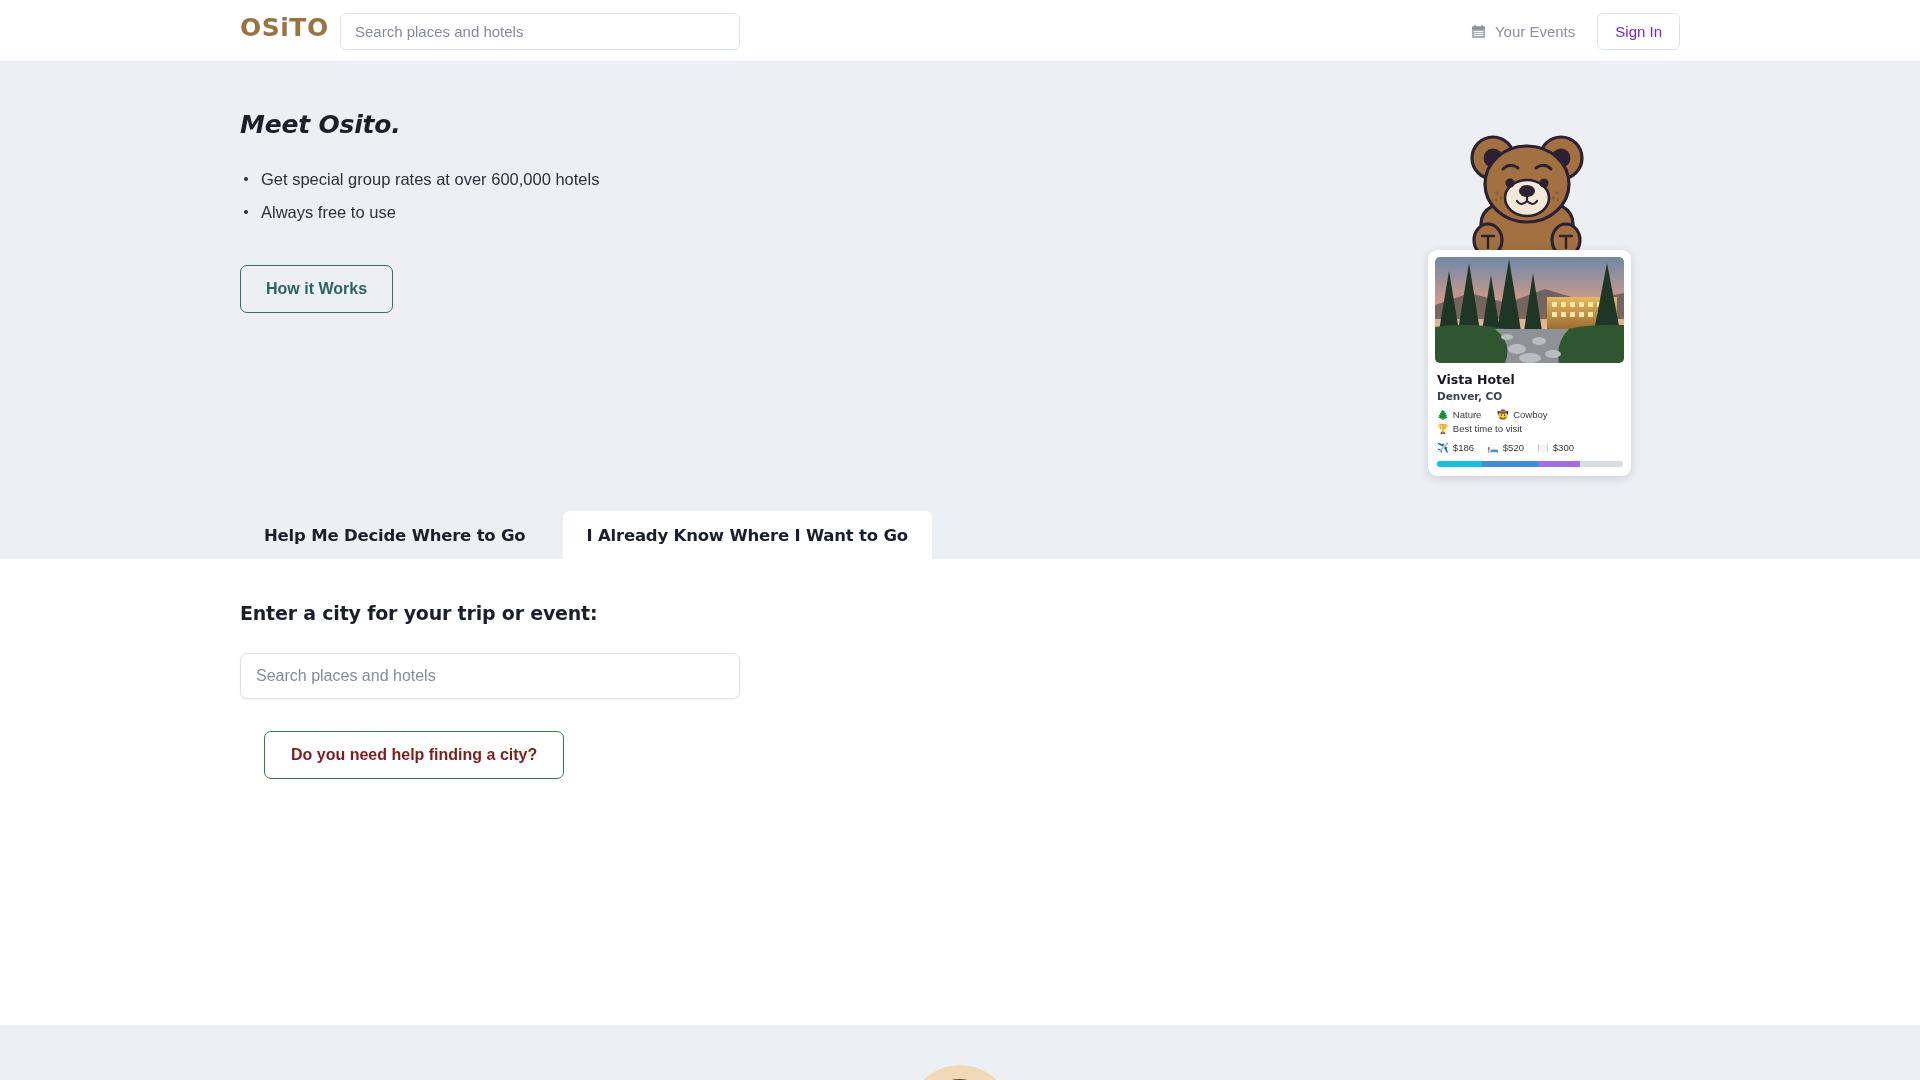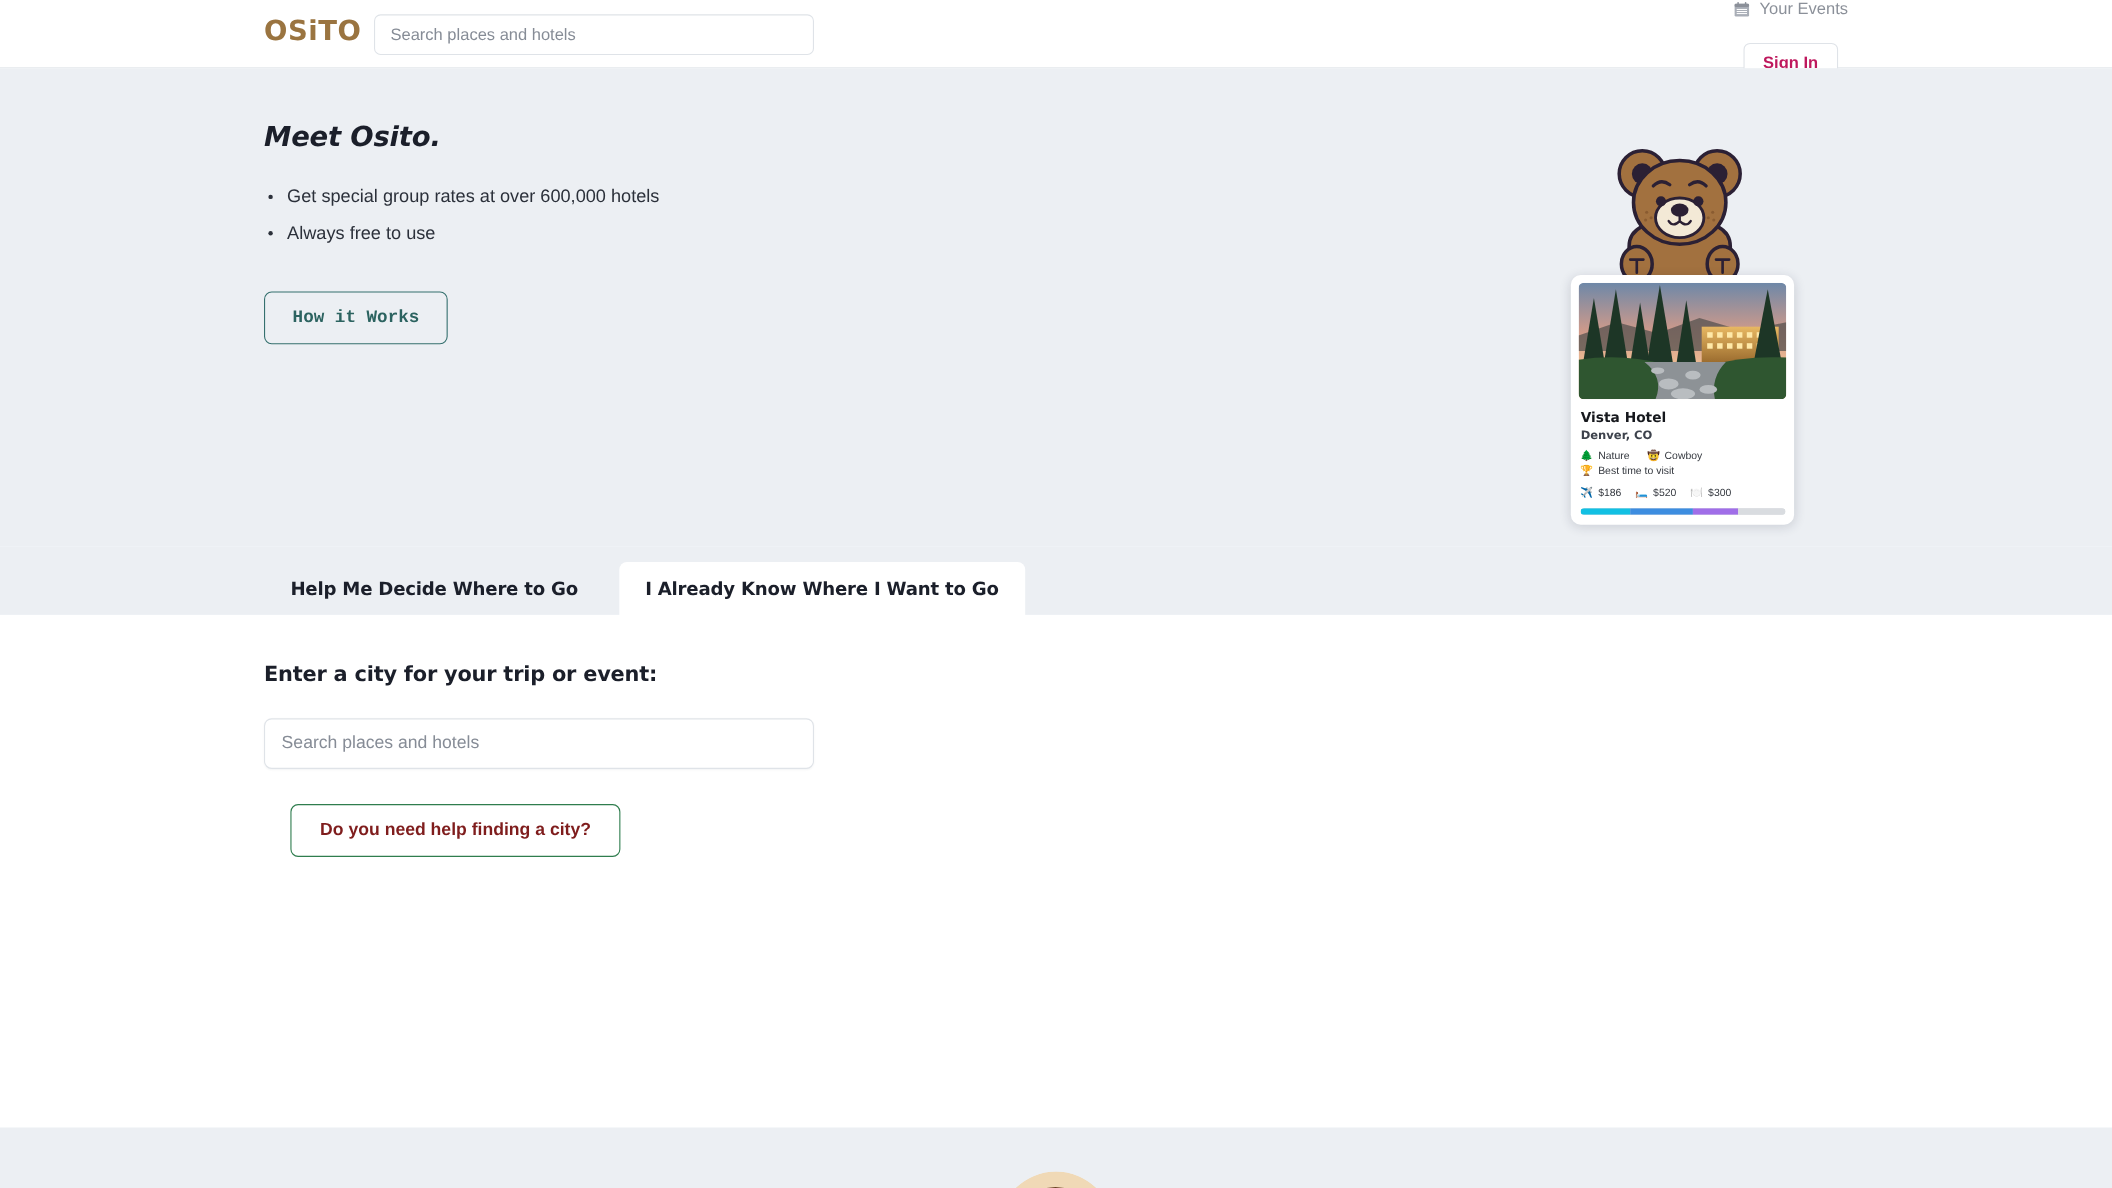--- a/index.html
+++ b/index.html
@@ -48,43 +48,42 @@
   }
   .header-search::placeholder { color: #868c96; }
   .header-right {
     position: absolute;
     right: 240px;
     top: 0;
     height: 62px;
     display: flex;
     align-items: center;
     gap: 22px;
-    flex-direction: column;
   }
   .your-events {
     display: flex;
     align-items: center;
     gap: 9px;
     font-size: 15px;
     color: #8b9099;
     cursor: pointer;
   }
   .cal-icon {
     width: 15px; height: 15px;
     display: inline-block;
     position: relative;
   }
   .sign-in-btn {
     border: 1px solid #dfe3e8;
     border-radius: 6px;
     background: #fff;
     padding: 9px 17px;
     font-size: 15px;
-    font-weight: 700;
-    color: #be185d;
+    font-weight: 400;
+    color: #6d28d9;
     cursor: pointer;
     font-family: "Liberation Sans", sans-serif;
   }
 
   
   .hero {
     position: relative;
     height: 435px;
     background: #eceff3;
     overflow: visible;
@@ -133,21 +132,21 @@
     margin-top: 32px;
     display: inline-block;
     border: 1px solid #35706e;
     border-radius: 7px;
     background: transparent;
     padding: 14px 25px;
     font-size: 16px;
     font-weight: 700;
     color: #2c6360;
     cursor: pointer;
-    font-family: Liberation Mono, monospace;
+    font-family: Liberation Sans, sans-serif;
   }
 
   
   .mascot-wrap {
     position: absolute;
     right: 255px;
     top: 0;
     width: 210px;
     height: 400px;
   }

